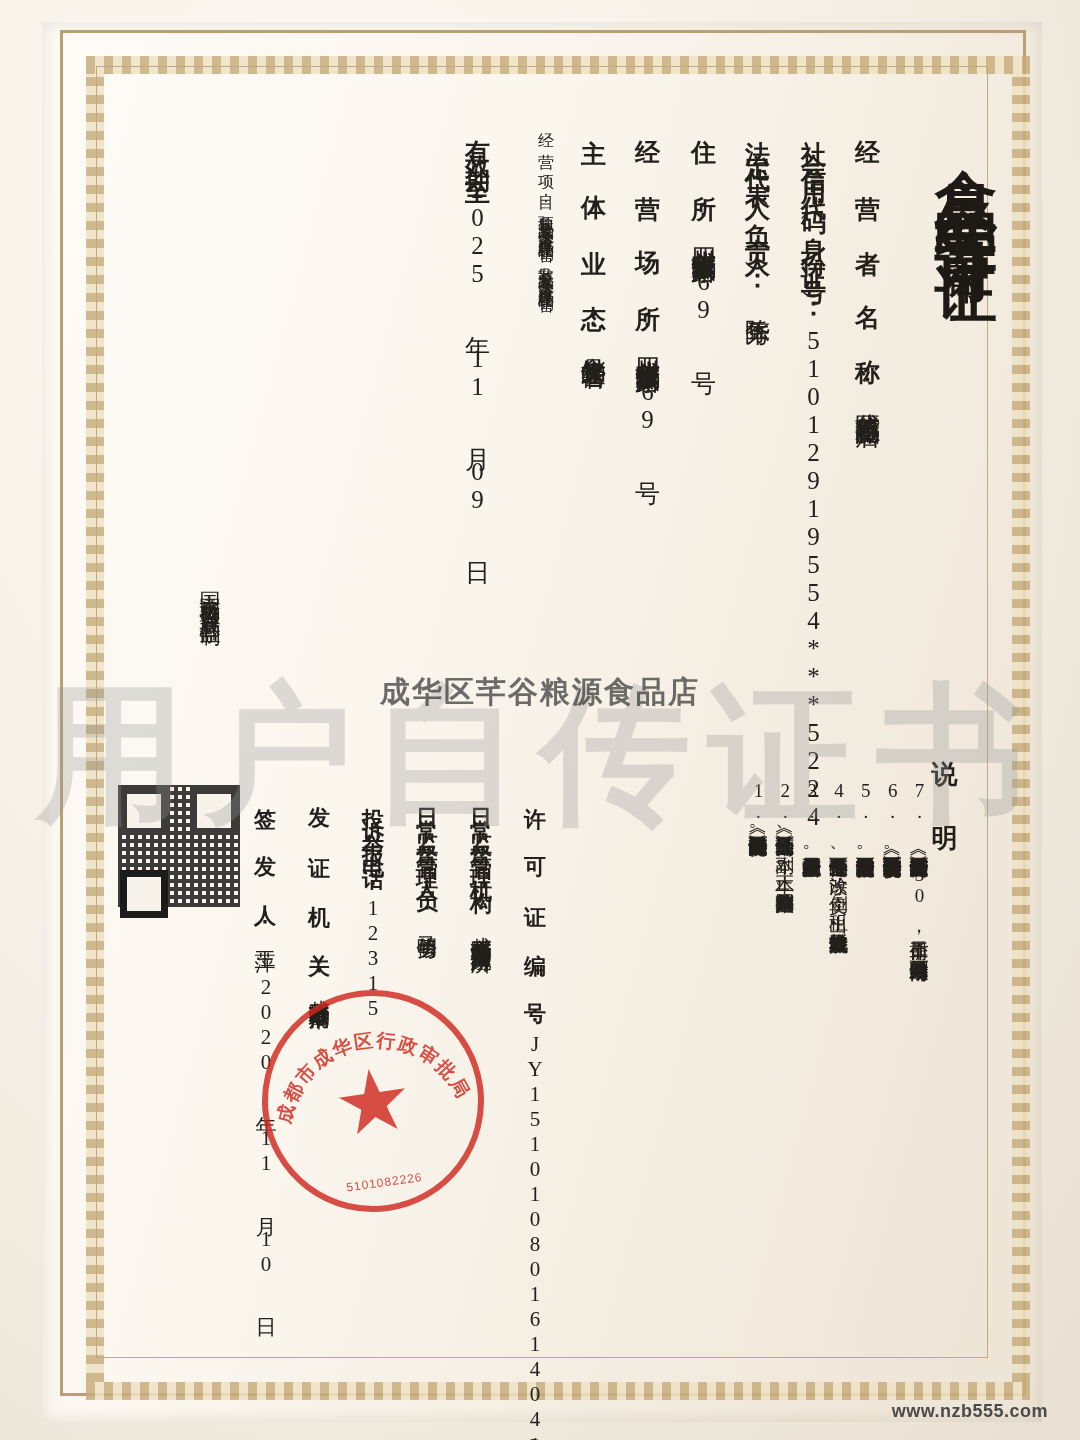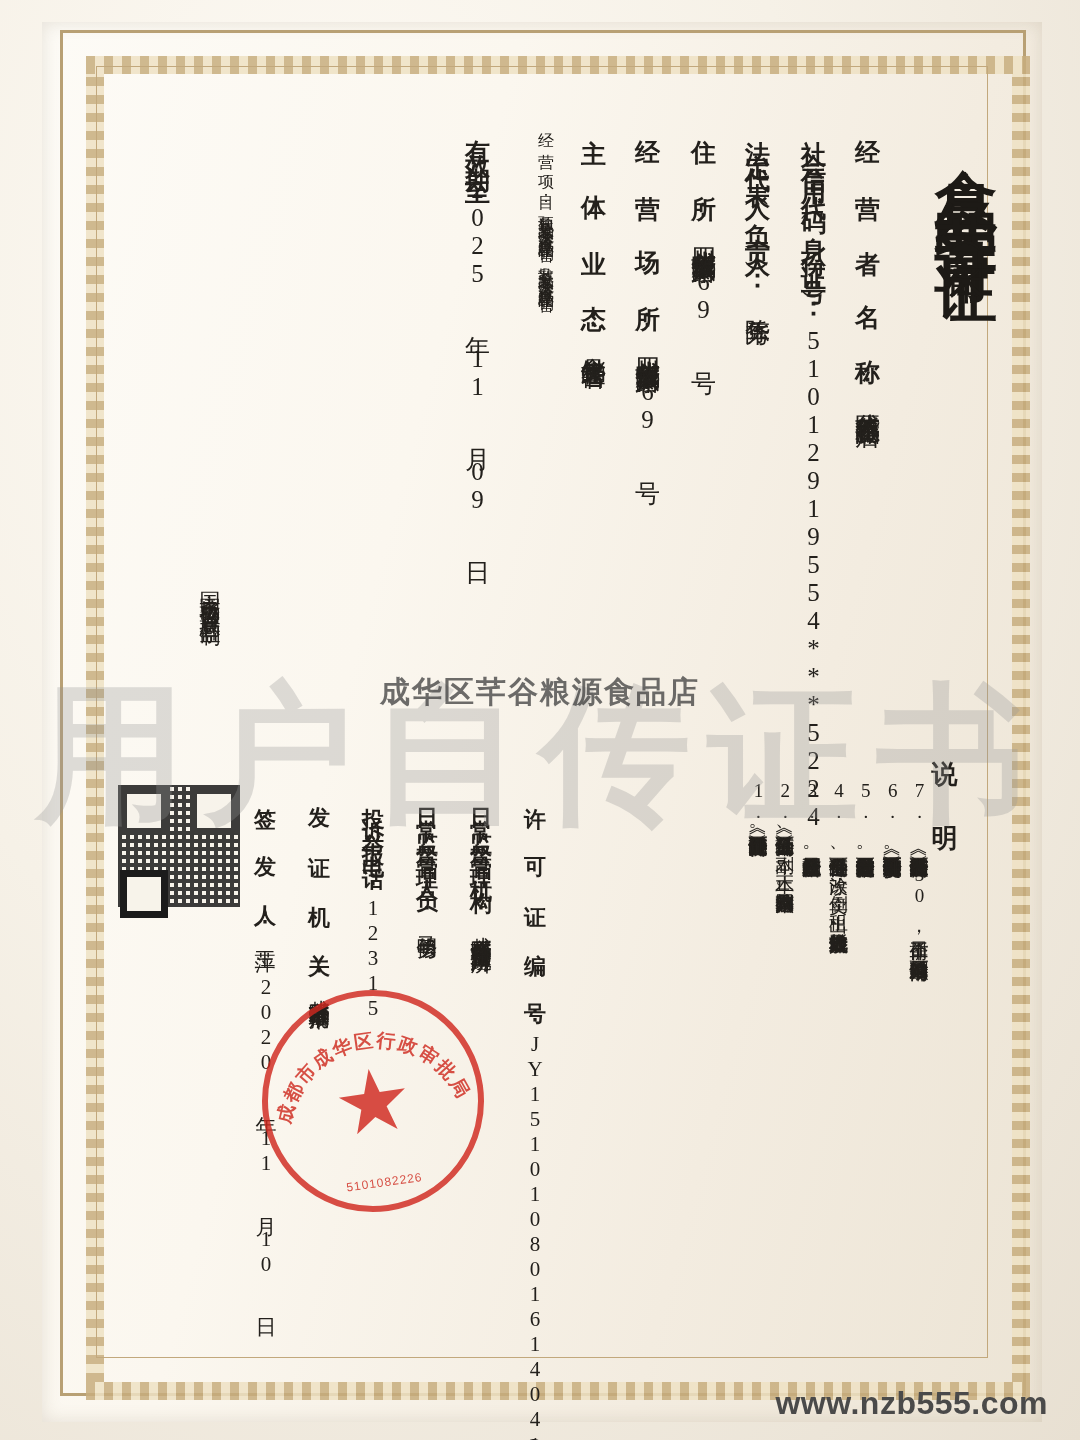--- a/index.html
+++ b/index.html
@@ -177,21 +177,21 @@
   #shop-watermark{
     position:absolute;left:0;top:672px;width:1080px;
     text-align:center;
     font-size:30px;font-weight:bold;
     color:rgba(60,60,60,.75);
     letter-spacing:2px;
     pointer-events:none;
   }
   #site-watermark{
     position:absolute;right:32px;bottom:18px;
-    font-size:32px;font-weight:bold;
+    font-size:18px;font-weight:bold;
     color:#4a4a4a;
     font-family:"Liberation Sans",sans-serif;
     letter-spacing:.5px;
   }
 </style>
 </head>
 <body>
 
 <div id="page">
   <div id="paper"></div>

